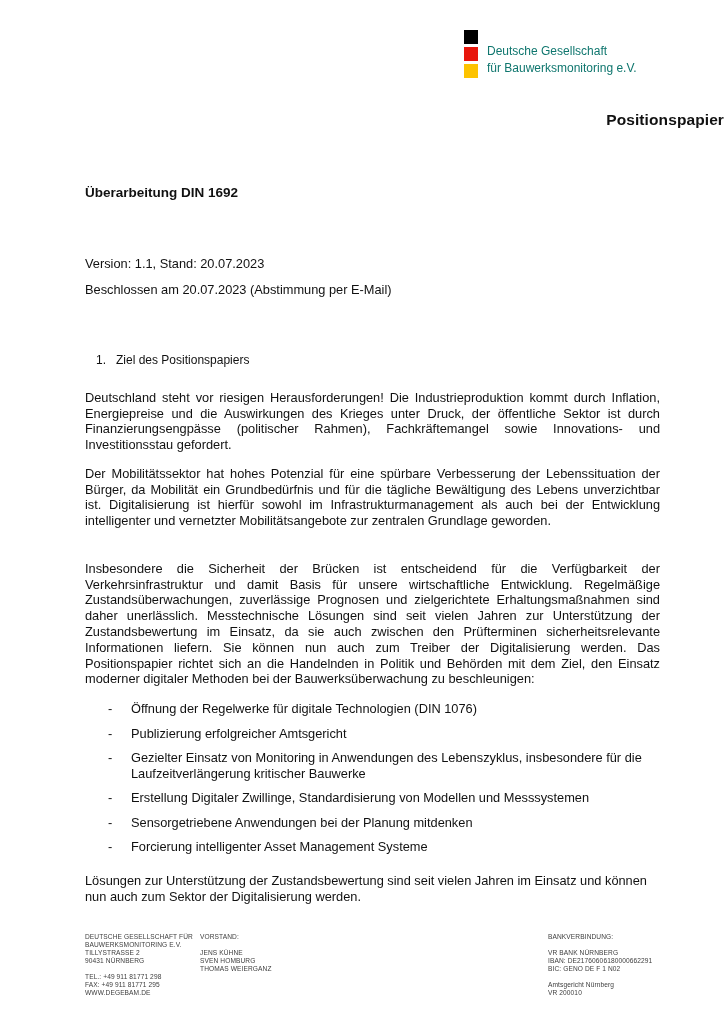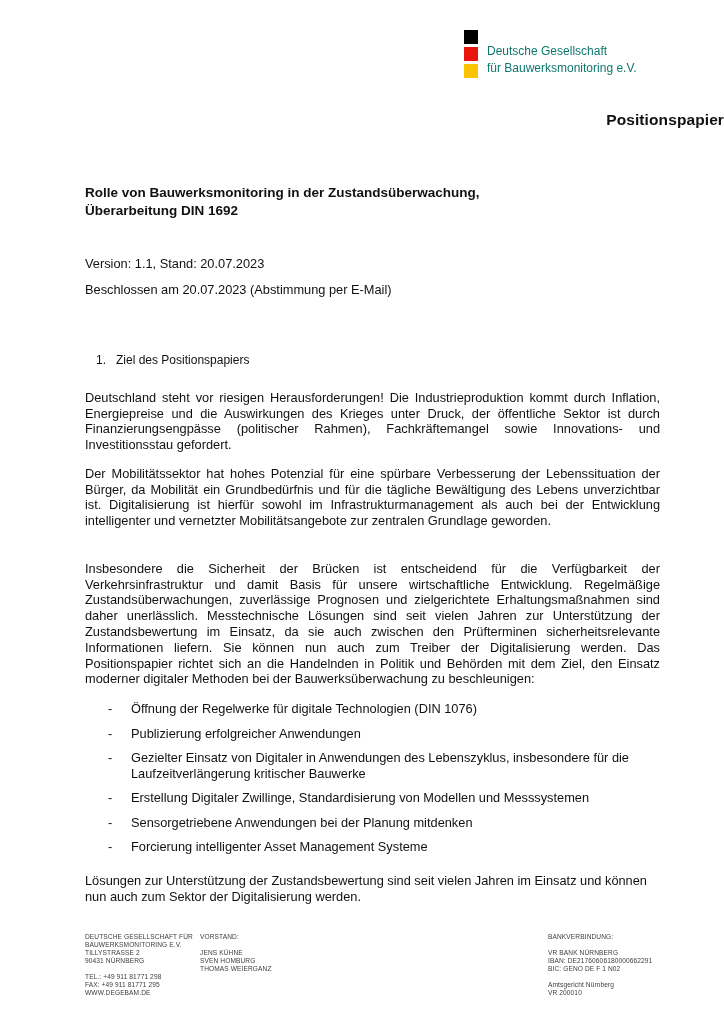--- a/index.html
+++ b/index.html
@@ -151,21 +151,20 @@
     </div>
     <div class="org-name">
       <div>Deutsche Gesellschaft</div>
       <div>für Bauwerksmonitoring e.V.</div>
     </div>
   </div>
 
   <div class="page-title">Positionspapier</div>
 
   <div class="doc-subject">
-    <div>Rolle von Bauwerksmonitoring in der Zustandsüberwachung,</div>
     <div>Überarbeitung DIN 1692</div>
   </div>
 
   <div class="meta-version">Version: 1.1, Stand: 20.07.2023</div>
   <div class="meta-decision">Beschlossen am 20.07.2023 (Abstimmung per E-Mail)</div>
 
   <div class="section-heading">
     <span class="num">1.</span><span>Ziel des Positionspapiers</span>
   </div>
 
@@ -173,25 +172,25 @@
   <p class="para para-1">Deutschland steht vor riesigen Herausforderungen! Die Industrieproduktion kommt durch Inflation, Energiepreise und die Auswirkungen des Krieges unter Druck, der öffentliche Sektor ist durch Finanzierungsengpässe (politischer Rahmen), Fachkräftemangel sowie Innovations- und Investitionsstau gefordert.</p>
   <p class="para para-3">Insbesondere die Sicherheit der Brücken ist entscheidend für die Verfügbarkeit der Verkehrsinfrastruktur und damit Basis für unsere wirtschaftliche Entwicklung. Regelmäßige Zustandsüberwachungen, zuverlässige Prognosen und zielgerichtete Erhaltungsmaßnahmen sind daher unerlässlich. Messtechnische Lösungen sind seit vielen Jahren zur Unterstützung der Zustandsbewertung im Einsatz, da sie auch zwischen den Prüfterminen sicherheitsrelevante Informationen liefern. Sie können nun auch zum Treiber der Digitalisierung werden. Das Positionspapier richtet sich an die Handelnden in Politik und Behörden mit dem Ziel, den Einsatz moderner digitaler Methoden bei der Bauwerksüberwachung zu beschleunigen:</p>
 
   <div class="bullet-list">
     <div class="bullet-item">
       <span class="marker">-</span>
       <span class="btext">Öffnung der Regelwerke für digitale Technologien (DIN 1076)</span>
     </div>
     <div class="bullet-item">
       <span class="marker">-</span>
-      <span class="btext">Publizierung erfolgreicher Anwendungen</span>
-    </div>
-    <div class="bullet-item">
-      <span class="marker">-</span>
-      <span class="btext">Gezielter Einsatz von Digitaler in Anwendungen des Lebenszyklus, insbesondere für die Laufzeitverlängerung kritischer Bauwerke</span>
+      <span class="btext">Publizierung erfolgreicher Amtsgericht</span>
+    </div>
+    <div class="bullet-item">
+      <span class="marker">-</span>
+      <span class="btext">Gezielter Einsatz von Monitoring in Anwendungen des Lebenszyklus, insbesondere für die Laufzeitverlängerung kritischer Bauwerke</span>
     </div>
     <div class="bullet-item">
       <span class="marker">-</span>
       <span class="btext">Erstellung Digitaler Zwillinge, Standardisierung von Modellen und Messsystemen</span>
     </div>
     <div class="bullet-item">
       <span class="marker">-</span>
       <span class="btext">Sensorgetriebene Anwendungen bei der Planung mitdenken</span>
     </div>
     <div class="bullet-item">

